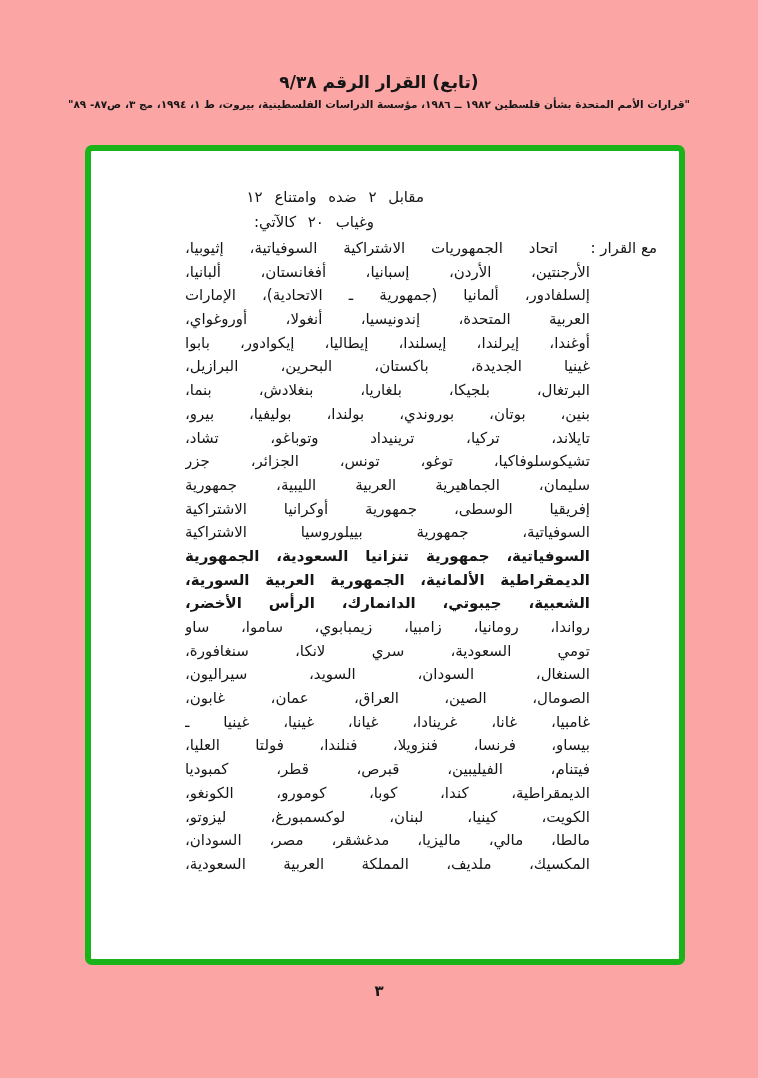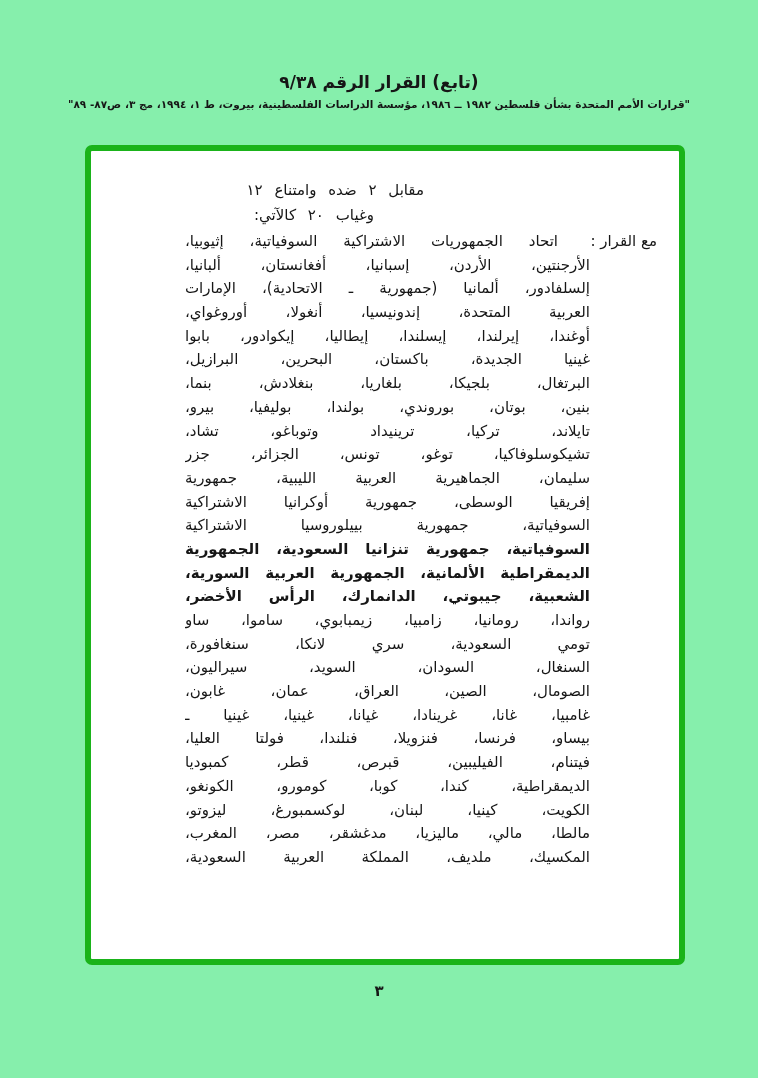--- a/index.html
+++ b/index.html
@@ -12,21 +12,21 @@
     height: 1078px;
     font-family: "DejaVu Sans", sans-serif;
     color: #161616;
     direction: rtl;
   }
   .page {
     position: relative;
     width: 758px;
     height: 1078px;
     overflow: hidden;
-    background: #86efac;
+    background: #fca5a5;
   }
   
   .hdr {
     position: absolute;
     top: 0; left: 0; right: 0;
     text-align: center;
   }
   .title {
     margin: 72px 0 0 0;
     font-size: 17px;
@@ -46,21 +46,21 @@
     left: 85px;
     width: 600px;
     height: 820px;
     box-sizing: border-box;
     border: 6px solid #1ab31a;
     border-radius: 7px;
     background: #ffffff;
   }
   
   .intro {
-    padding-top: 27px;
+    padding-top: 34px;
     font-size: 15px;
     line-height: 25px;
   }
   .intro-line {
     width: max-content;
     word-spacing: 7px;
   }
   .intro-line.l1 { margin-right: 255px; }
   .intro-line.l2 { margin-right: 305px; }
   
@@ -136,21 +136,21 @@
         <div class="bline b">الشعبية، جيبوتي، الدانمارك، الرأس الأخضر،</div>
         <div class="bline">رواندا، رومانيا، زامبيا، زيمبابوي، ساموا، ساو</div>
         <div class="bline">تومي السعودية، سري لانكا، سنغافورة،</div>
         <div class="bline">السنغال، السودان، السويد، سيراليون،</div>
         <div class="bline">الصومال، الصين، العراق، عمان، غابون،</div>
         <div class="bline">غامبيا، غانا، غرينادا، غيانا، غينيا، غينيا ـ</div>
         <div class="bline">بيساو، فرنسا، فنزويلا، فنلندا، فولتا العليا،</div>
         <div class="bline">فيتنام، الفيليبين، قبرص، قطر، كمبوديا</div>
         <div class="bline">الديمقراطية، كندا، كوبا، كومورو، الكونغو،</div>
         <div class="bline">الكويت، كينيا، لبنان، لوكسمبورغ، ليزوتو،</div>
-        <div class="bline">مالطا، مالي، ماليزيا، مدغشقر، مصر، المغرب،</div>
+        <div class="bline">مالطا، مالي، ماليزيا، مدغشقر، مصر، السودان،</div>
         <div class="bline">المكسيك، ملديف، المملكة العربية السعودية،</div>
       </div>
     </div>
 
   </div>
 
   <div class="page-number">٣</div>
 
 </div>
 

